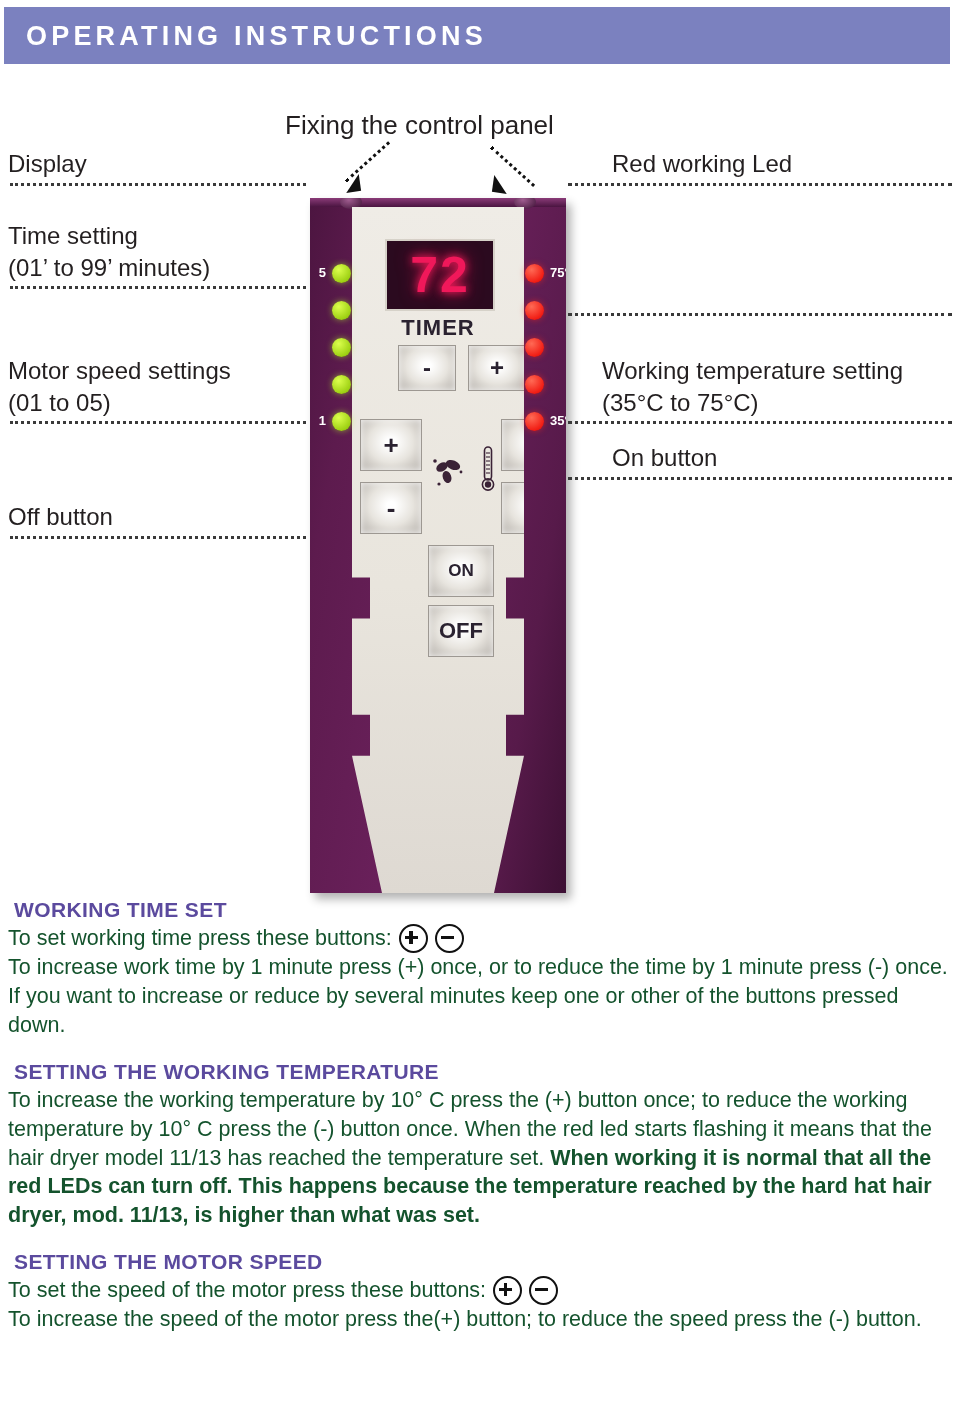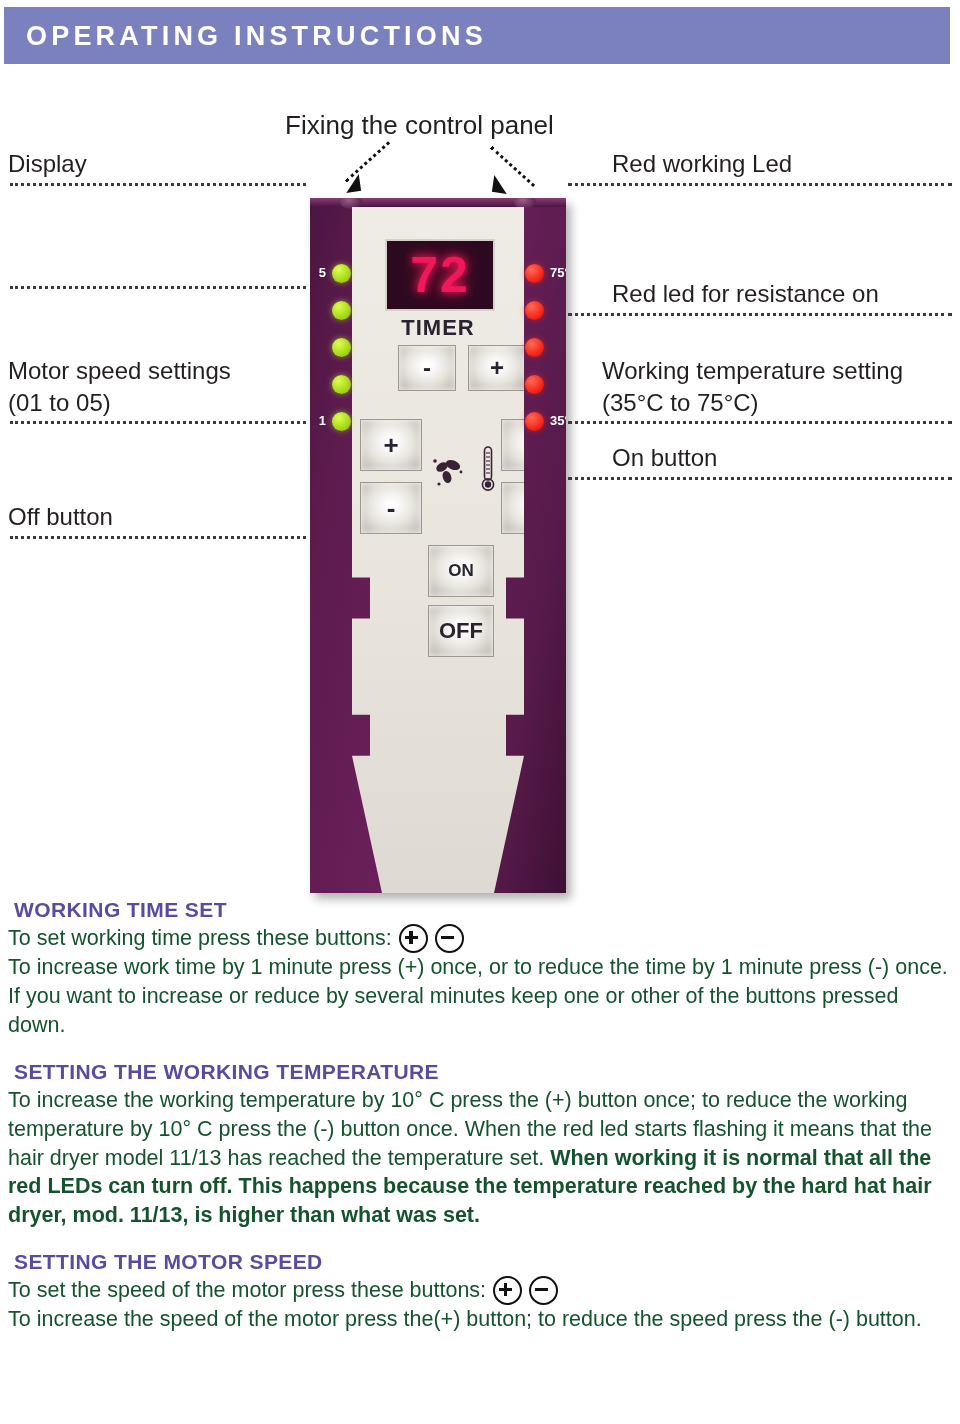--- a/index.html
+++ b/index.html
@@ -312,20 +312,24 @@
   <div class="pointer-line l1"></div>
   <div class="pointer-line l2"></div>
   <div class="arrow-head a1"></div>
   <div class="arrow-head a2"></div>
 
   <div class="callout" style="left:8px; top:78px;">
     <span class="ln">Display</span>
   </div>
   <div class="leader" style="left:10px; top:113px; width:296px;"></div>
 
+  <div class="callout" style="left:8px; top:150px;">
+    <span class="ln">Time setting</span>
+    <span class="ln">(01’ to 99’ minutes)</span>
+  </div>
   <div class="leader" style="left:10px; top:216px; width:296px;"></div>
 
   <div class="callout" style="left:8px; top:285px;">
     <span class="ln">Motor speed settings</span>
     <span class="ln">(01 to 05)</span>
   </div>
   <div class="leader" style="left:10px; top:351px; width:296px;"></div>
 
   <div class="callout" style="left:8px; top:431px;">
     <span class="ln">Off button</span>
@@ -402,23 +406,20 @@
         <span class="led-tag after">35°</span>
       </div>
     </div>
   </div>
 
   <div class="callout" style="left:612px; top:78px;">
     <span class="ln">Red working Led</span>
   </div>
   <div class="leader" style="left:568px; top:113px; width:384px;"></div>
 
-  <div class="callout" style="left:612px; top:208px;">
-    <span class="ln">Red led for resistance on</span>
-  </div>
   <div class="leader" style="left:568px; top:243px; width:384px;"></div>
 
   <div class="callout" style="left:602px; top:285px;">
     <span class="ln">Working temperature setting</span>
     <span class="ln">(35°C to 75°C)</span>
   </div>
   <div class="leader" style="left:568px; top:351px; width:384px;"></div>
 
   <div class="callout" style="left:612px; top:372px;">
     <span class="ln">On button</span>

